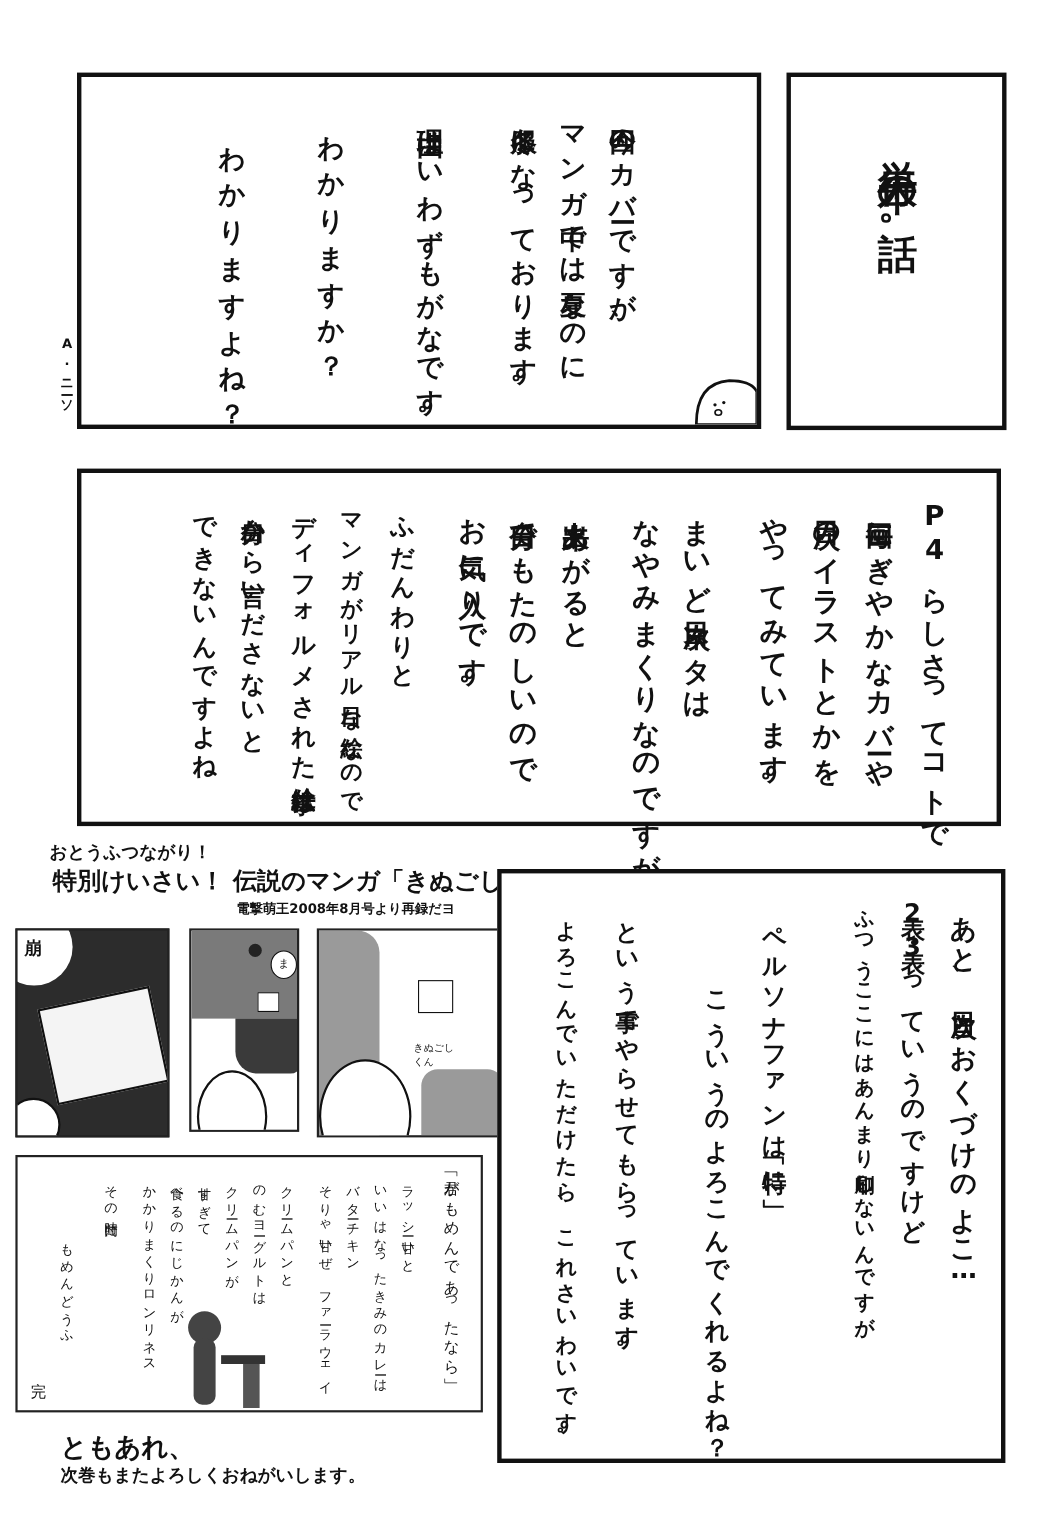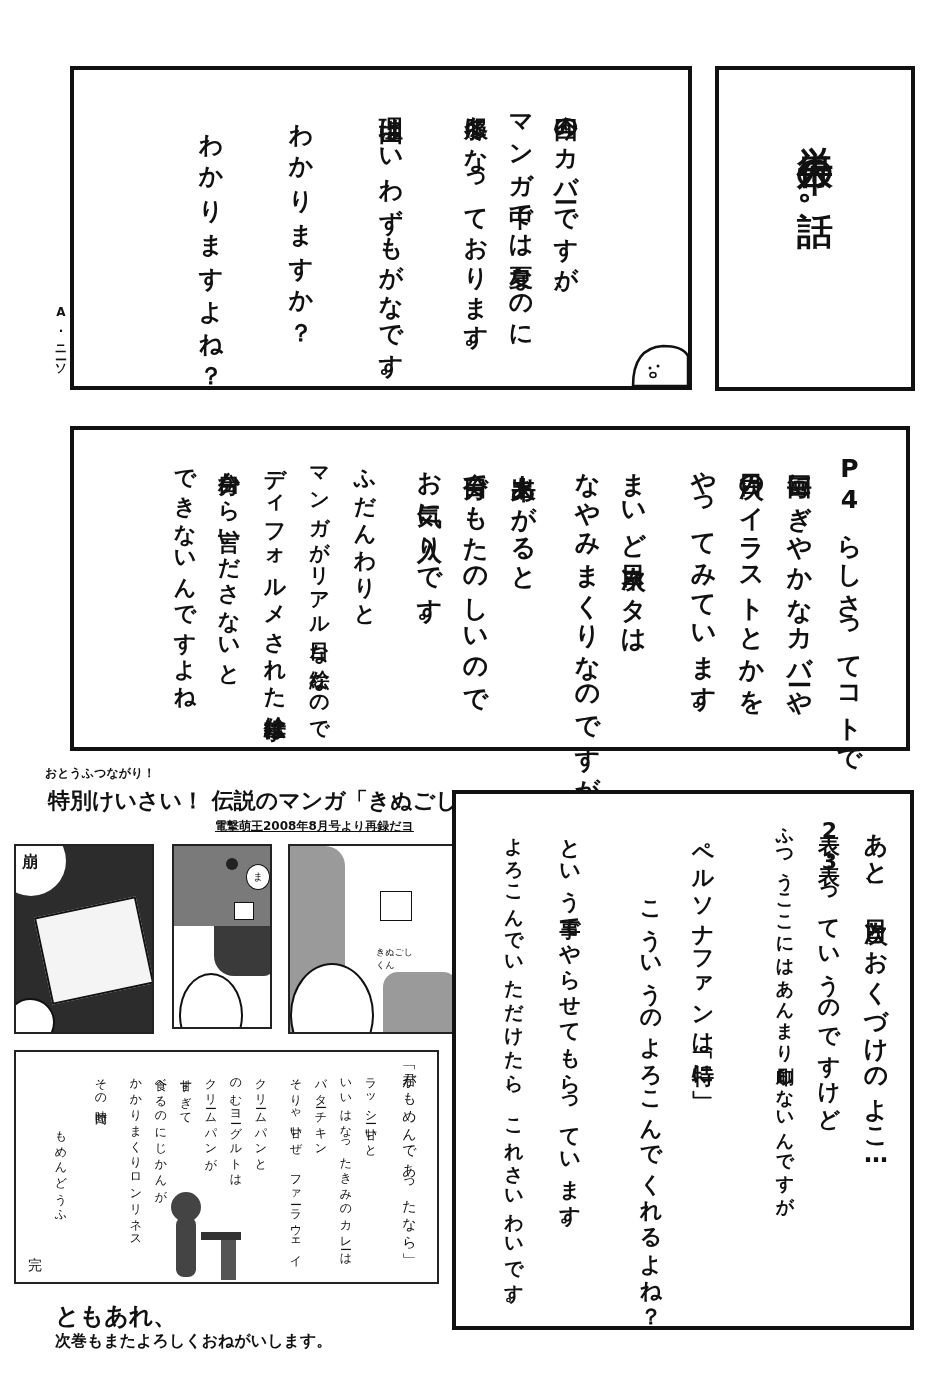--- a/index.html
+++ b/index.html
@@ -45,23 +45,23 @@
   <div class="vcol" style="right:370px;top:24px;font-size:25px;">出来あがると</div>
   <div class="vcol" style="right:418px;top:24px;font-size:25px;">自分でもたのしいので</div>
   <div class="vcol" style="right:464px;top:24px;font-size:25px;">お気に入りです。</div>
   <div class="vcol" style="right:530px;top:24px;font-size:22px;">ふだんわりと</div>
   <div class="vcol" style="right:576px;top:24px;font-size:20px;">マンガがリアル目な絵なので</div>
   <div class="vcol" style="right:620px;top:24px;font-size:22px;">ディフォルメされた絵仕事は</div>
   <div class="vcol" style="right:666px;top:24px;font-size:22px;">自分から言いださないと</div>
   <div class="vcol" style="right:710px;top:24px;font-size:22px;">できないんですよね</div>
 </div>
 
-<div class="htext" style="left:45px;top:765px;font-size:12px;">おとうふつながり！</div>
+<div class="htext" style="left:45px;top:765px;font-size:16px;">おとうふつながり！</div>
 <div class="htext" style="left:48px;top:786px;font-size:22px;">特別けいさい！ 伝説のマンガ「きぬごしくん」</div>
-<div class="htext" style="left:215px;top:818px;font-size:12px;text-decoration:underline;">電撃萌王2008年8月号より再録だヨ</div>
+<div class="htext" style="left:215px;top:818px;font-size:12px;">電撃萌王2008年8月号より再録だヨ</div>
 
 <div class="comic" style="left:14px;top:844px;width:140px;height:190px;background:#2c2c2c;">
   <div style="position:absolute;left:-20px;top:-20px;width:70px;height:70px;border-radius:50%;background:#fff;"></div>
   <div class="htext" style="left:6px;top:6px;font-size:16px;">崩</div>
   <div style="position:absolute;left:26px;top:60px;width:100px;height:85px;background:#f4f4f4;transform:rotate(-12deg);border:2px solid #111;"></div>
   <div style="position:absolute;left:-10px;bottom:-15px;width:45px;height:45px;border-radius:50%;background:#fff;border:2px solid #111;"></div>
 </div>
 <div class="comic" style="left:172px;top:844px;width:100px;height:185px;">
   <div style="position:absolute;left:0;top:0;width:100px;height:80px;background:#7a7a7a;"></div>
   <div style="position:absolute;left:40px;top:80px;width:60px;height:50px;background:#3a3a3a;border-radius:0 0 10px 20px;"></div>

